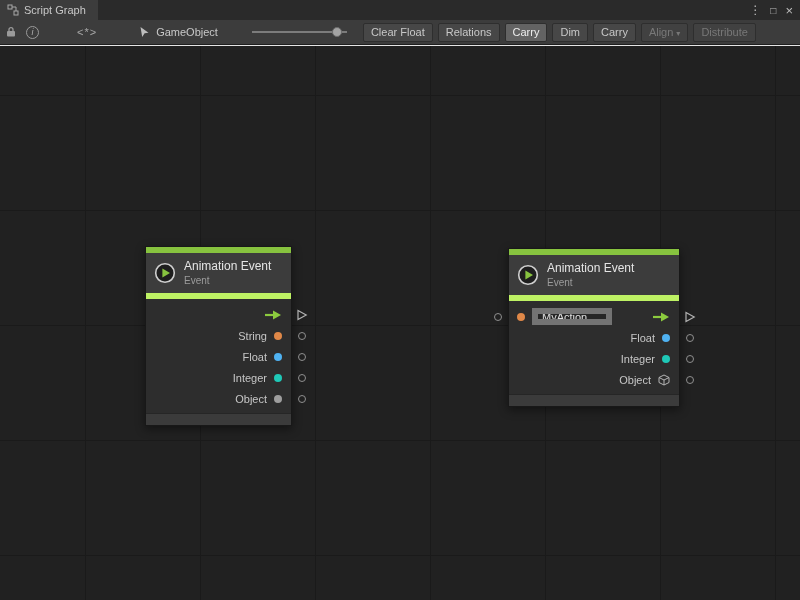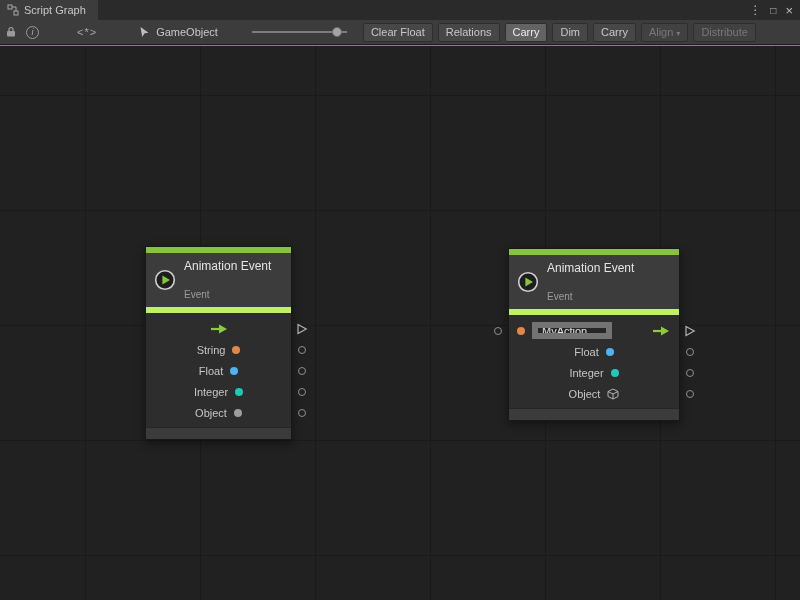--- a/index.html
+++ b/index.html
@@ -1,18 +1,18 @@
 <!DOCTYPE html>
 <html><head>
 <meta charset="utf-8">
 <style>
   * { box-sizing: border-box; margin: 0; padding: 0; }
   html,body { width:800px; height:600px; overflow:hidden; background:#212121;
               font-family:"Liberation Sans", sans-serif; }
-  .app { position:relative; width:800px; height:600px; background:#ec4899; }
+  .app { position:relative; width:800px; height:600px; background:#e5e5e5; }
 
   
   .tabbar { position:absolute; top:0; left:0; right:0; height:20px; background:#2A2A2A;
             display:flex; align-items:stretch; }
   .tab { display:flex; align-items:center; gap:5px; padding:0 12px 0 7px;
          background:#3C3C3C; color:#C8C8C8; font-size:11px; }
   .tab-icon { display:inline-flex; line-height:0; }
   .win-controls { margin-left:auto; display:flex; align-items:center; gap:9px;
                   padding-right:7px; color:#BDBDBD; }
   .win-controls span { cursor:default; }
@@ -49,24 +49,24 @@
             background-size:115px 115px; background-position:85px 49px; }
 
   
   .node { position:absolute; background:#2D2D2D; border:1px solid #181818;
           box-shadow:0 3px 9px rgba(0,0,0,0.45); }
   .node-accent { height:6px; background:#87C33F; }
   .node-header { background:#3C3C3C; border-bottom:6px solid #bef264;
                  display:flex; align-items:center; gap:8px; padding:6px 8px 7px; }
   .play-badge { display:inline-flex; line-height:0; }
   .node-title { font-size:12px; color:#E4E4E4; }
-  .node-subtitle { font-size:10px; color:#9C9C9C; margin-top:16px; }
+  .node-subtitle { font-size:10px; color:#9C9C9C; margin-top:2px; }
   .node-body { padding:5px 0 4px; }
   .prow { position:relative; height:21px; display:flex; align-items:center;
-          justify-content:center; gap:7px; padding:0 9px; font-size:11px; color:#C6C6C6; }
+          justify-content:flex-end; gap:7px; padding:0 9px; font-size:11px; color:#C6C6C6; }
   .prow.split { justify-content:flex-start; padding-left:8px; }
   .spacer { flex:1; }
   .dot { width:8px; height:8px; border-radius:50%; flex:0 0 auto; }
   .dot.orange { background:#E08848; }
   .dot.blue   { background:#4FB2F2; }
   .dot.teal   { background:#1FC8B7; }
   .dot.gray   { background:#9E9E9E; }
   .ring { position:absolute; width:8px; height:8px; border:1px solid #8F8F8F;
           border-radius:50%; top:50%; transform:translateY(-50%); }
   .ring.right { right:-15px; }

